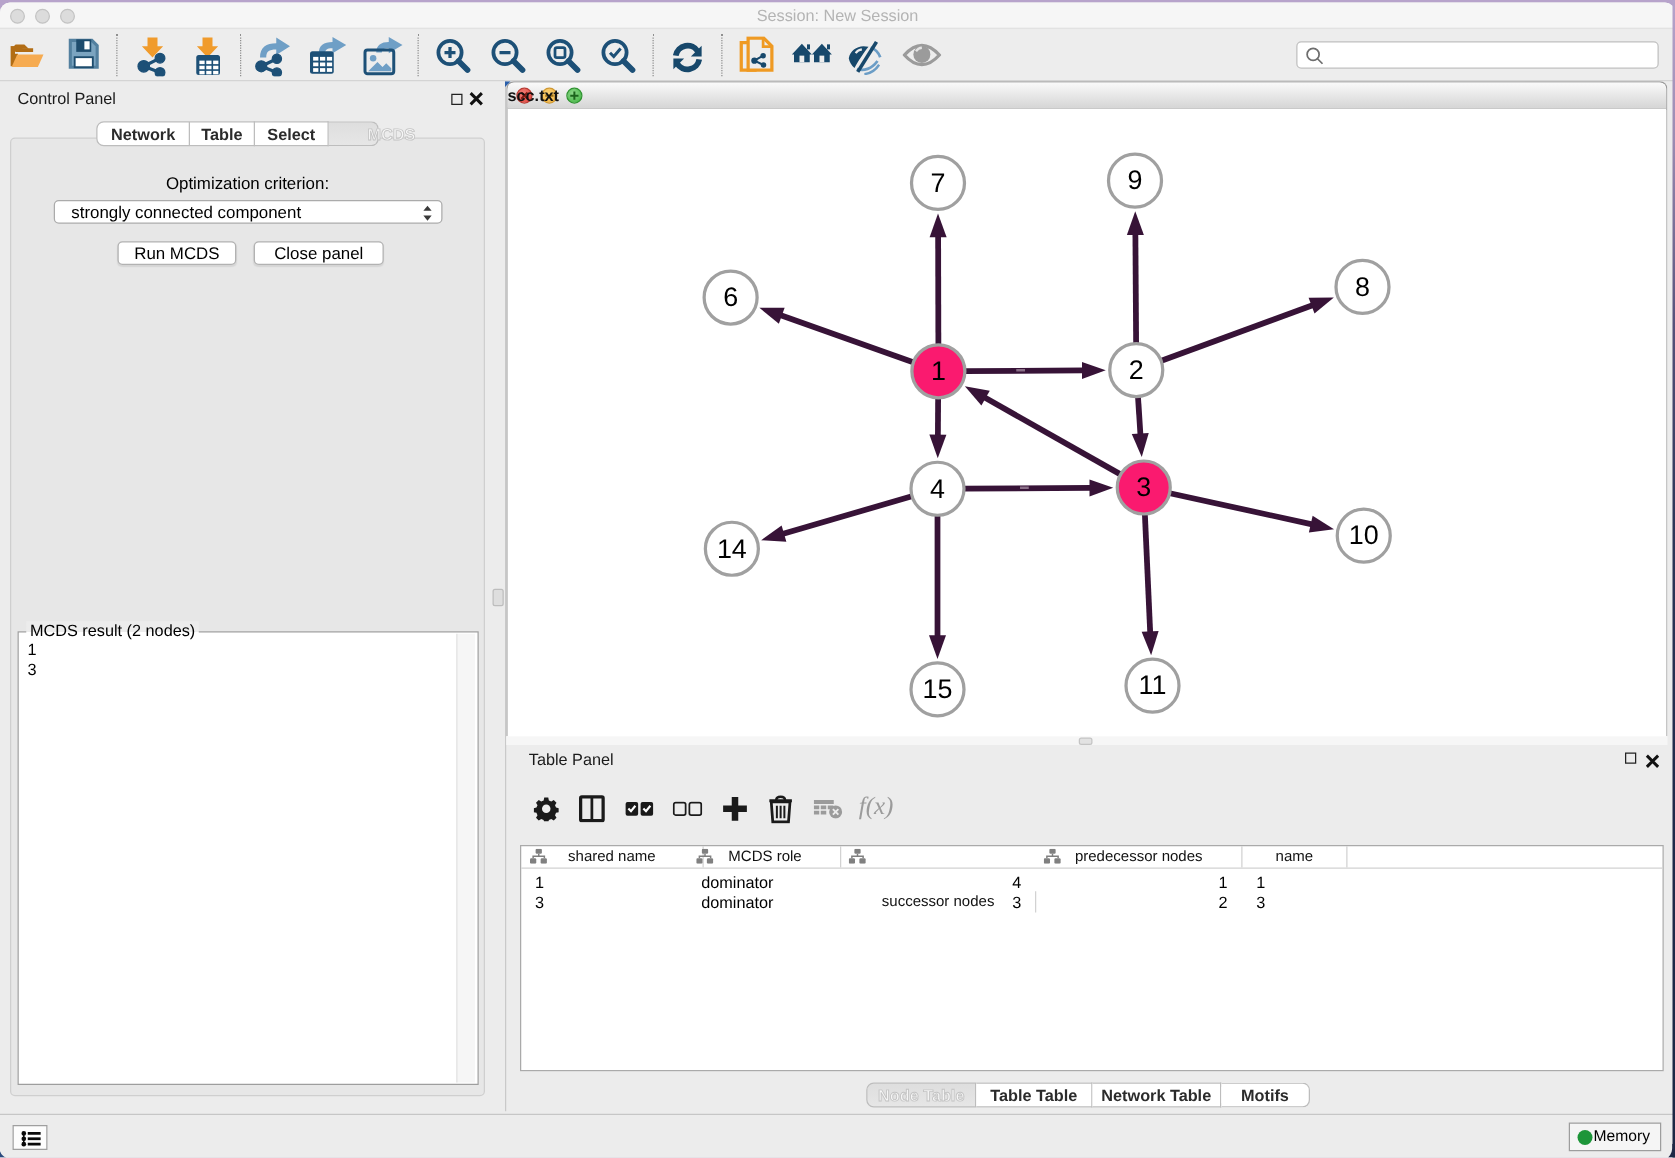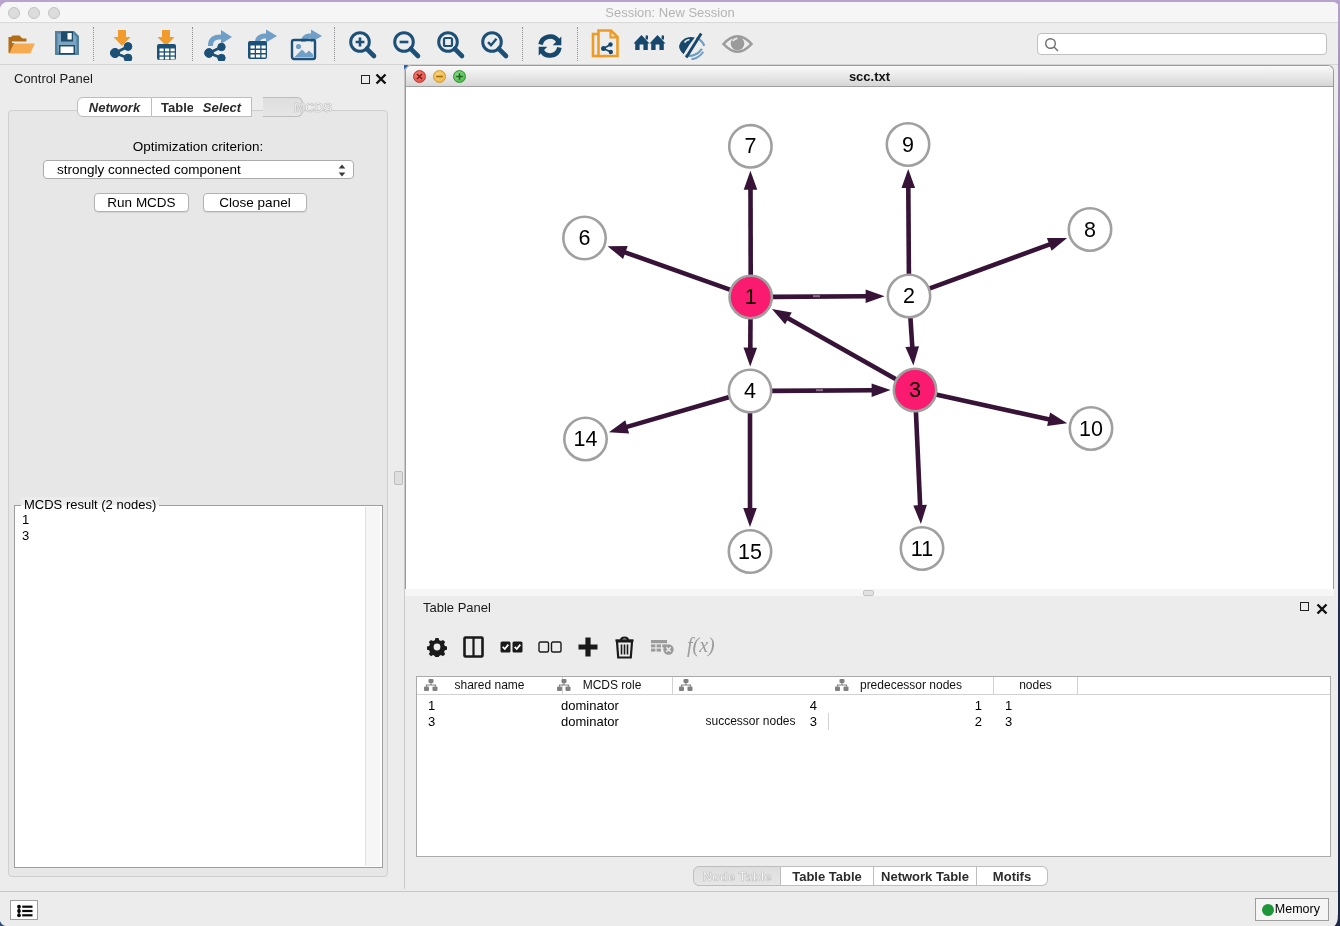--- a/index.html
+++ b/index.html
@@ -209,23 +209,23 @@
     </svg>
   </div>
 </div>
 
 <div id="cp-title">Control Panel</div>
 <div class="floaticon" style="left:361px; top:75px;"></div>
 <svg class="abs" style="left:375px; top:73px;" width="12" height="12">
     <path d="M1.5 1.5 L10.5 10.5 M10.5 1.5 L1.5 10.5" stroke="#111" stroke-width="2.4"></path>
   </svg>
 <div id="cp-pane"></div>
-<div class="tabseg" style="left:77px; top:97px; width:75px; border-radius:6px 0 0 6px;font-style:italic;">Network</div>
+<div class="tabseg" style="left:77px; top:97px; width:75px; border-radius:6px 0 0 6px;">Network</div>
 <div class="tabseg" style="left:152px; top:97px; width:52px; border-left:none;">Table</div>
-<div class="tabseg" style="left:193px; top:97px; width:59px; border-left:none;font-style:italic;">Select</div>
+<div class="tabseg" style="left:204px; top:97px; width:59px; border-left:none;">Select</div>
 <div class="tabseg sel" style="left:263px; top:97px; width:40px; border-left:none; border-radius:0 6px 6px 0;padding-left:31px;">MCDS</div>
 <div class="abs" style="left:8px; top:139px; width:380px; text-align:center; font-size:13.5px;">Optimization criterion:</div>
 <div class="abs" style="left:43px; top:160px; width:311px; height:19px; background:#fff; border:1px solid #ababab; border-radius:4px; font-size:13.5px; line-height:18px; padding-left:13px;">strongly connected component
   <svg class="abs" style="right:7px; top:3px;" width="8" height="13" viewBox="0 0 8 13">
       <path d="M4 0.5 L7.3 4.6 H0.7 Z" fill="#3a3a3a"></path>
       <path d="M4 12.5 L7.3 8.4 H0.7 Z" fill="#3a3a3a"></path>
     </svg>
 </div>
 <div class="btn" style="left:94px; top:193px; width:95px;">Run MCDS</div>
 <div class="btn" style="left:203px; top:193px; width:104px;">Close panel</div>
@@ -251,21 +251,21 @@
     <div class="mtl" style="left:47px; background:radial-gradient(circle at 40% 35%, #8ed88b, #3cb23c); border:0.5px solid #2f9330;"></div>
     <svg class="abs" style="left:7px; top:3.5px;" width="13" height="13">
         <path d="M4 4 L9 9 M9 4 L4 9" stroke="#7e1a12" stroke-width="1.6"></path>
       </svg>
     <svg class="abs" style="left:27px; top:3.5px;" width="13" height="13">
         <path d="M3.2 6.5 H9.8" stroke="#9a6f16" stroke-width="1.7"></path>
       </svg>
     <svg class="abs" style="left:47px; top:3.5px;" width="13" height="13">
         <path d="M3.2 6.5 H9.8 M6.5 3.2 V9.8" stroke="#1c641c" stroke-width="1.6"></path>
       </svg>
-    <div class="abs" style="left:0; top:3px; width:927px; text-align:center; font-size:13px; font-weight:bold; color:#111;">scc.txt</div>
+    <div class="abs" style="left:0; top:3px; width:927px; text-align:left; font-size:13px; font-weight:bold; color:#111;">scc.txt</div>
   </div>
   <div class="abs" style="left:1px; top:22px; width:926px; height:501px; background:#fff; overflow:hidden;">
     <svg id="GRAPH" width="926" height="501" viewBox="0 0 926 501">
       <g stroke="#371337" stroke-width="4.6" fill="#371337">
         <line x1="343.7" y1="187.6" x2="343.5" y2="99.7"></line>
         <line x1="323.5" y1="201.8" x2="216.5" y2="163.8"></line>
         <line x1="365.1" y1="208.9" x2="460.6" y2="208.3"></line>
         <line x1="343.5" y1="230.4" x2="343.3" y2="261.6"></line>
         <line x1="501.9" y1="186.6" x2="501.3" y2="97.9"></line>
         <line x1="522.1" y1="200.6" x2="644.1" y2="155.8"></line>
@@ -411,21 +411,21 @@
       <rect x="0" y="7.5" width="5" height="4.5" rx="1"></rect>
       <rect x="8.5" y="7.5" width="5" height="4.5" rx="1"></rect>
       <path d="M7 4 v2 M2.5 7.5 v-1.5 h9 v1.5" stroke="#808080" fill="none" stroke-width="1.2"></path>
     </g>
   </svg>
 <div id="tbl">
   <div class="th" style="left:0; width:146px;">shared name</div>
   <div class="th" style="left:135px; width:121px;">MCDS role</div>
   <div class="th" style="left:256px; width:156px;margin-top:36px;">successor nodes</div>
   <div class="th" style="left:412px; width:165px;">predecessor nodes</div>
-  <div class="th" style="left:577px; width:84px;">nodes</div>
+  <div class="th" style="left:577px; width:84px;">name</div>
   <div class="abs" style="left:0; top:17px; width:913px; height:1px; background:#d2d2d2;"></div>
   <div class="td" style="left:11px; top:21px;">1</div>
   <div class="td" style="left:144px; top:21px;">dominator</div>
   <div class="td" style="left:256px; top:21px; width:144px; text-align:right;">4</div>
   <div class="td" style="left:412px; top:21px; width:153px; text-align:right;">1</div>
   <div class="td" style="left:588px; top:21px;">1</div>
   <div class="td" style="left:11px; top:37px;">3</div>
   <div class="td" style="left:144px; top:37px;">dominator</div>
   <div class="td" style="left:256px; top:37px; width:144px; text-align:right;">3</div>
   <div class="td" style="left:412px; top:37px; width:153px; text-align:right;">2</div>

